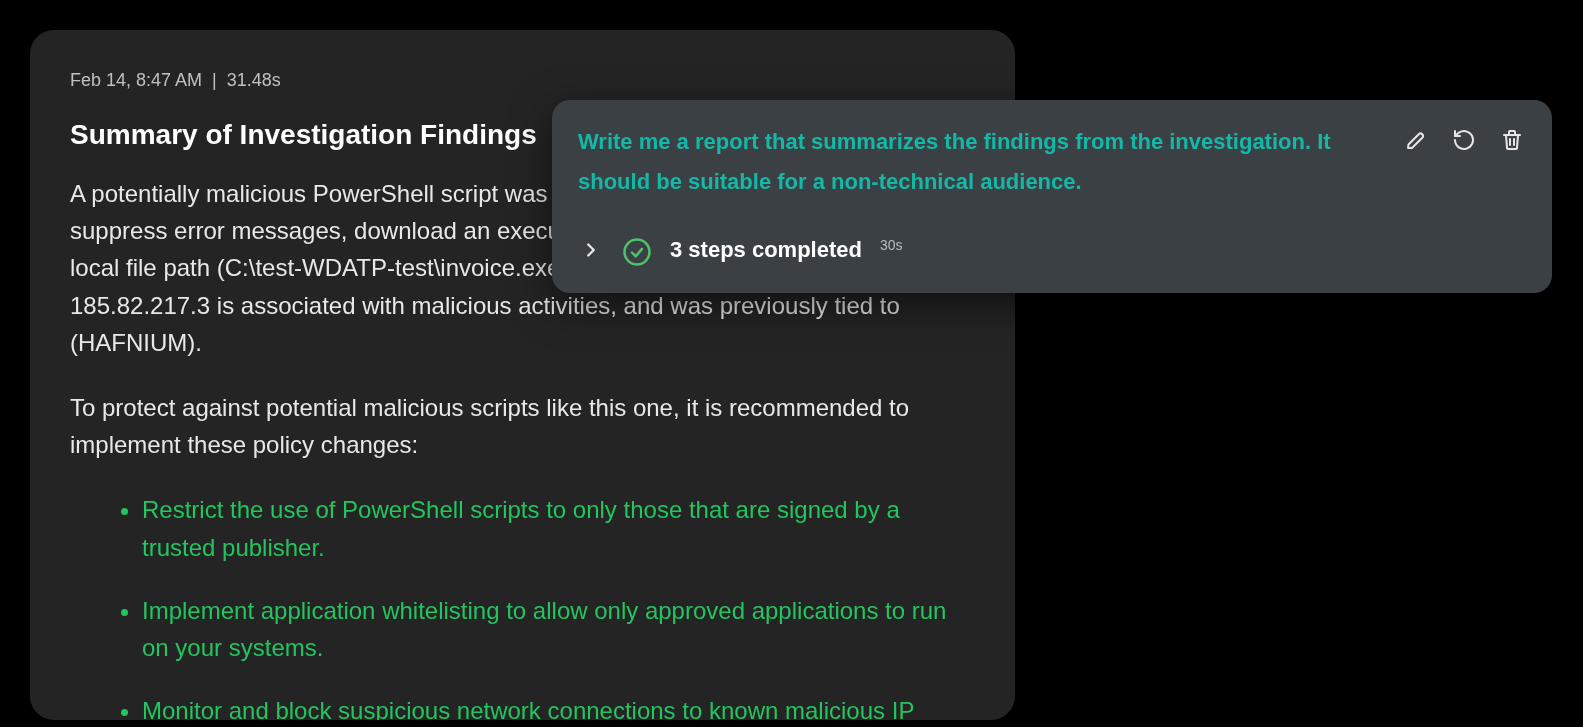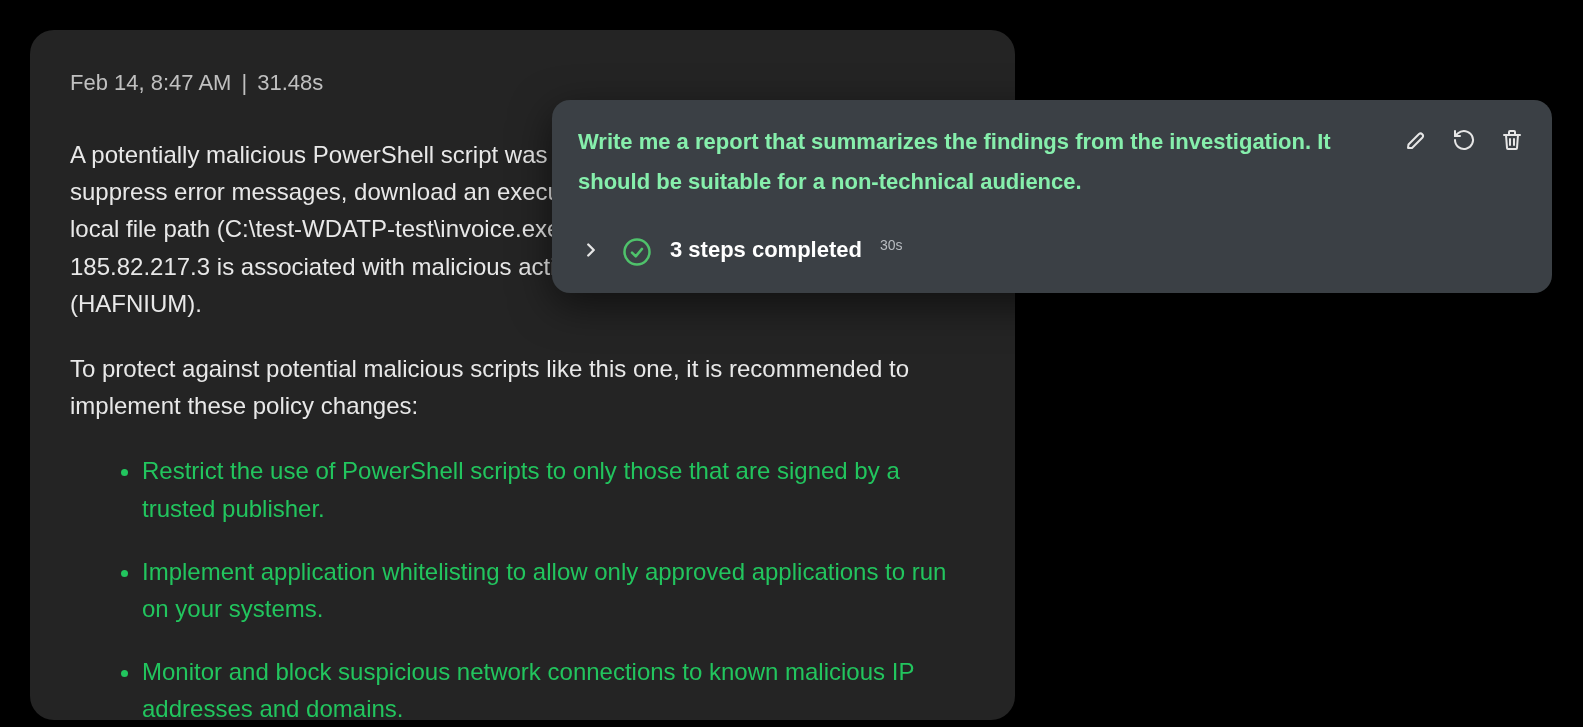--- a/index.html
+++ b/index.html
@@ -27,22 +27,22 @@
     background: #242424;
     border-radius: 24px;
     box-shadow: 0 8px 30px rgba(0,0,0,.6);
     color: #e8e8e8;
     padding: 40px 40px 0 40px;
     box-sizing: border-box;
     overflow: hidden;
   }
   .meta-line {
     color: #c0c0c0;
-    font-size: 22px;
-    margin-bottom: 40px;
+    font-size: 18px;
+    margin-bottom: 28px;
     display: flex;
     align-items: center;
     gap: 10px;
     text-align: right;
   }
   .meta-sep { color: #c0c0c0; }
   .report-title {
     font-size: 28px;
     font-weight: 700;
     color: #fff;
@@ -82,21 +82,21 @@
   .prompt-row {
     display: flex;
     align-items: flex-start;
     gap: 18px;
   }
   .prompt-text {
     flex: 1 1 auto;
     font-size: 22px;
     font-weight: 600;
     line-height: 1.8;
-    color: #86efac;
+    color: #14b8a6;
   }
   .prompt-actions {
     flex: 0 0 auto;
     display: flex;
     align-items: center;
     gap: 20px;
     padding-top: 4px;
   }
   .icon-btn {
     width: 28px;
@@ -145,20 +145,21 @@
 <body>
 
 <div class="canvas">
 
   <div class="report-card">
     <div class="meta-line">
       <span>Feb 14, 8:47 AM</span>
       <span class="meta-sep">|</span>
       <span>31.48s</span>
     </div>
+    <h2 class="report-title">Summary of Investigation Findings</h2>
     <p class="report-p">A potentially malicious PowerShell script was discovered. The script attempts to suppress error messages, download an executable from a remote server, save it to a local file path (C:\test-WDATP-test\invoice.exe), and execute it. The IP address 185.82.217.3 is associated with malicious activities, and was previously tied to (HAFNIUM).</p>
     <p class="report-p">To protect against potential malicious scripts like this one, it is recommended to implement these policy changes:</p>
     <ul class="report-list">
       <li>Restrict the use of PowerShell scripts to only those that are signed by a trusted publisher.</li>
       <li>Implement application whitelisting to allow only approved applications to run on your systems.</li>
       <li>Monitor and block suspicious network connections to known malicious IP addresses and domains.</li>
 
     </ul>
   </div>
 

